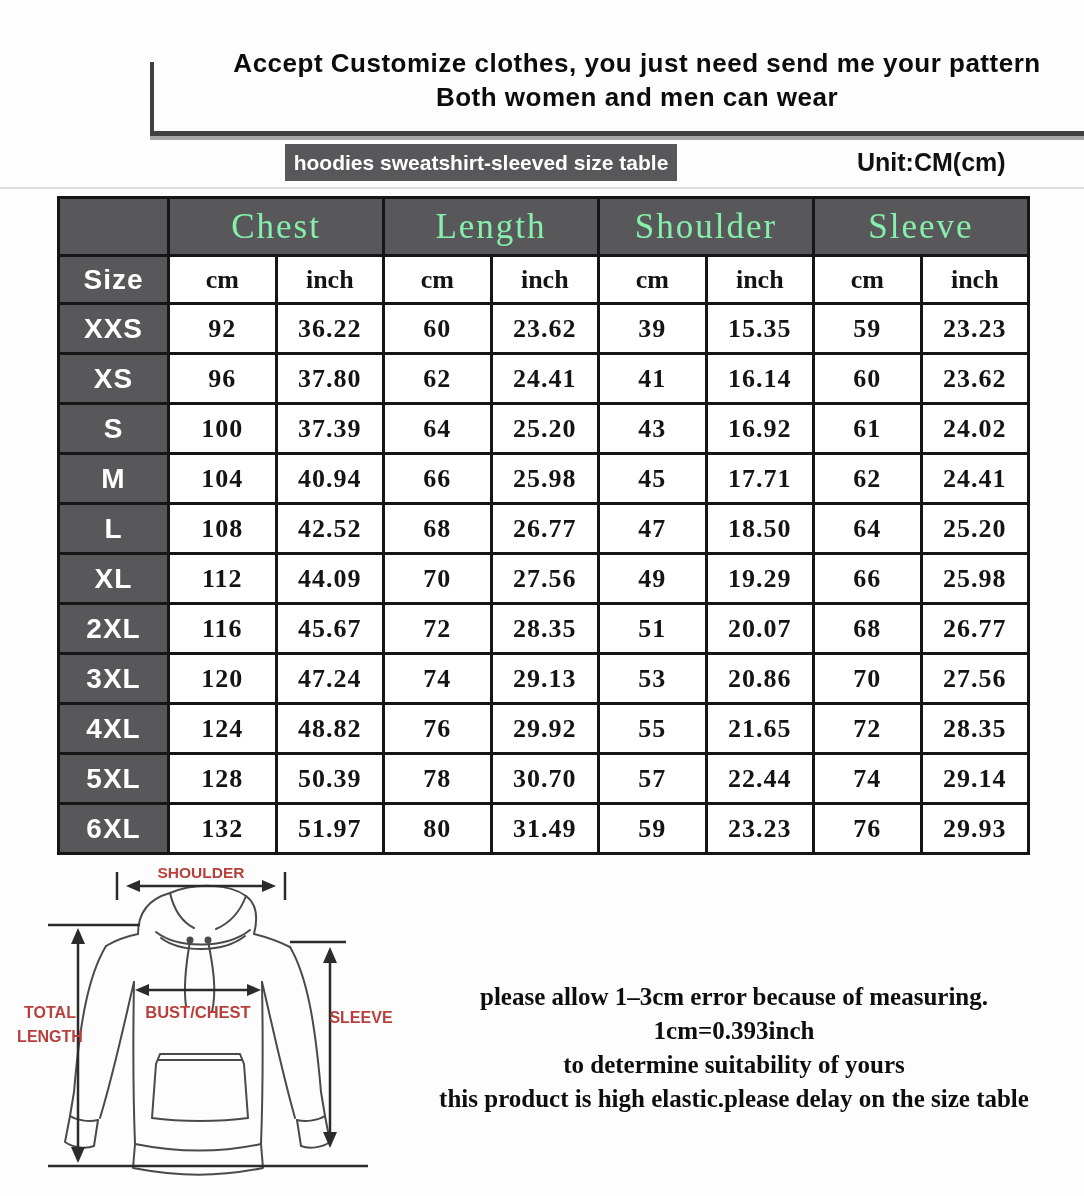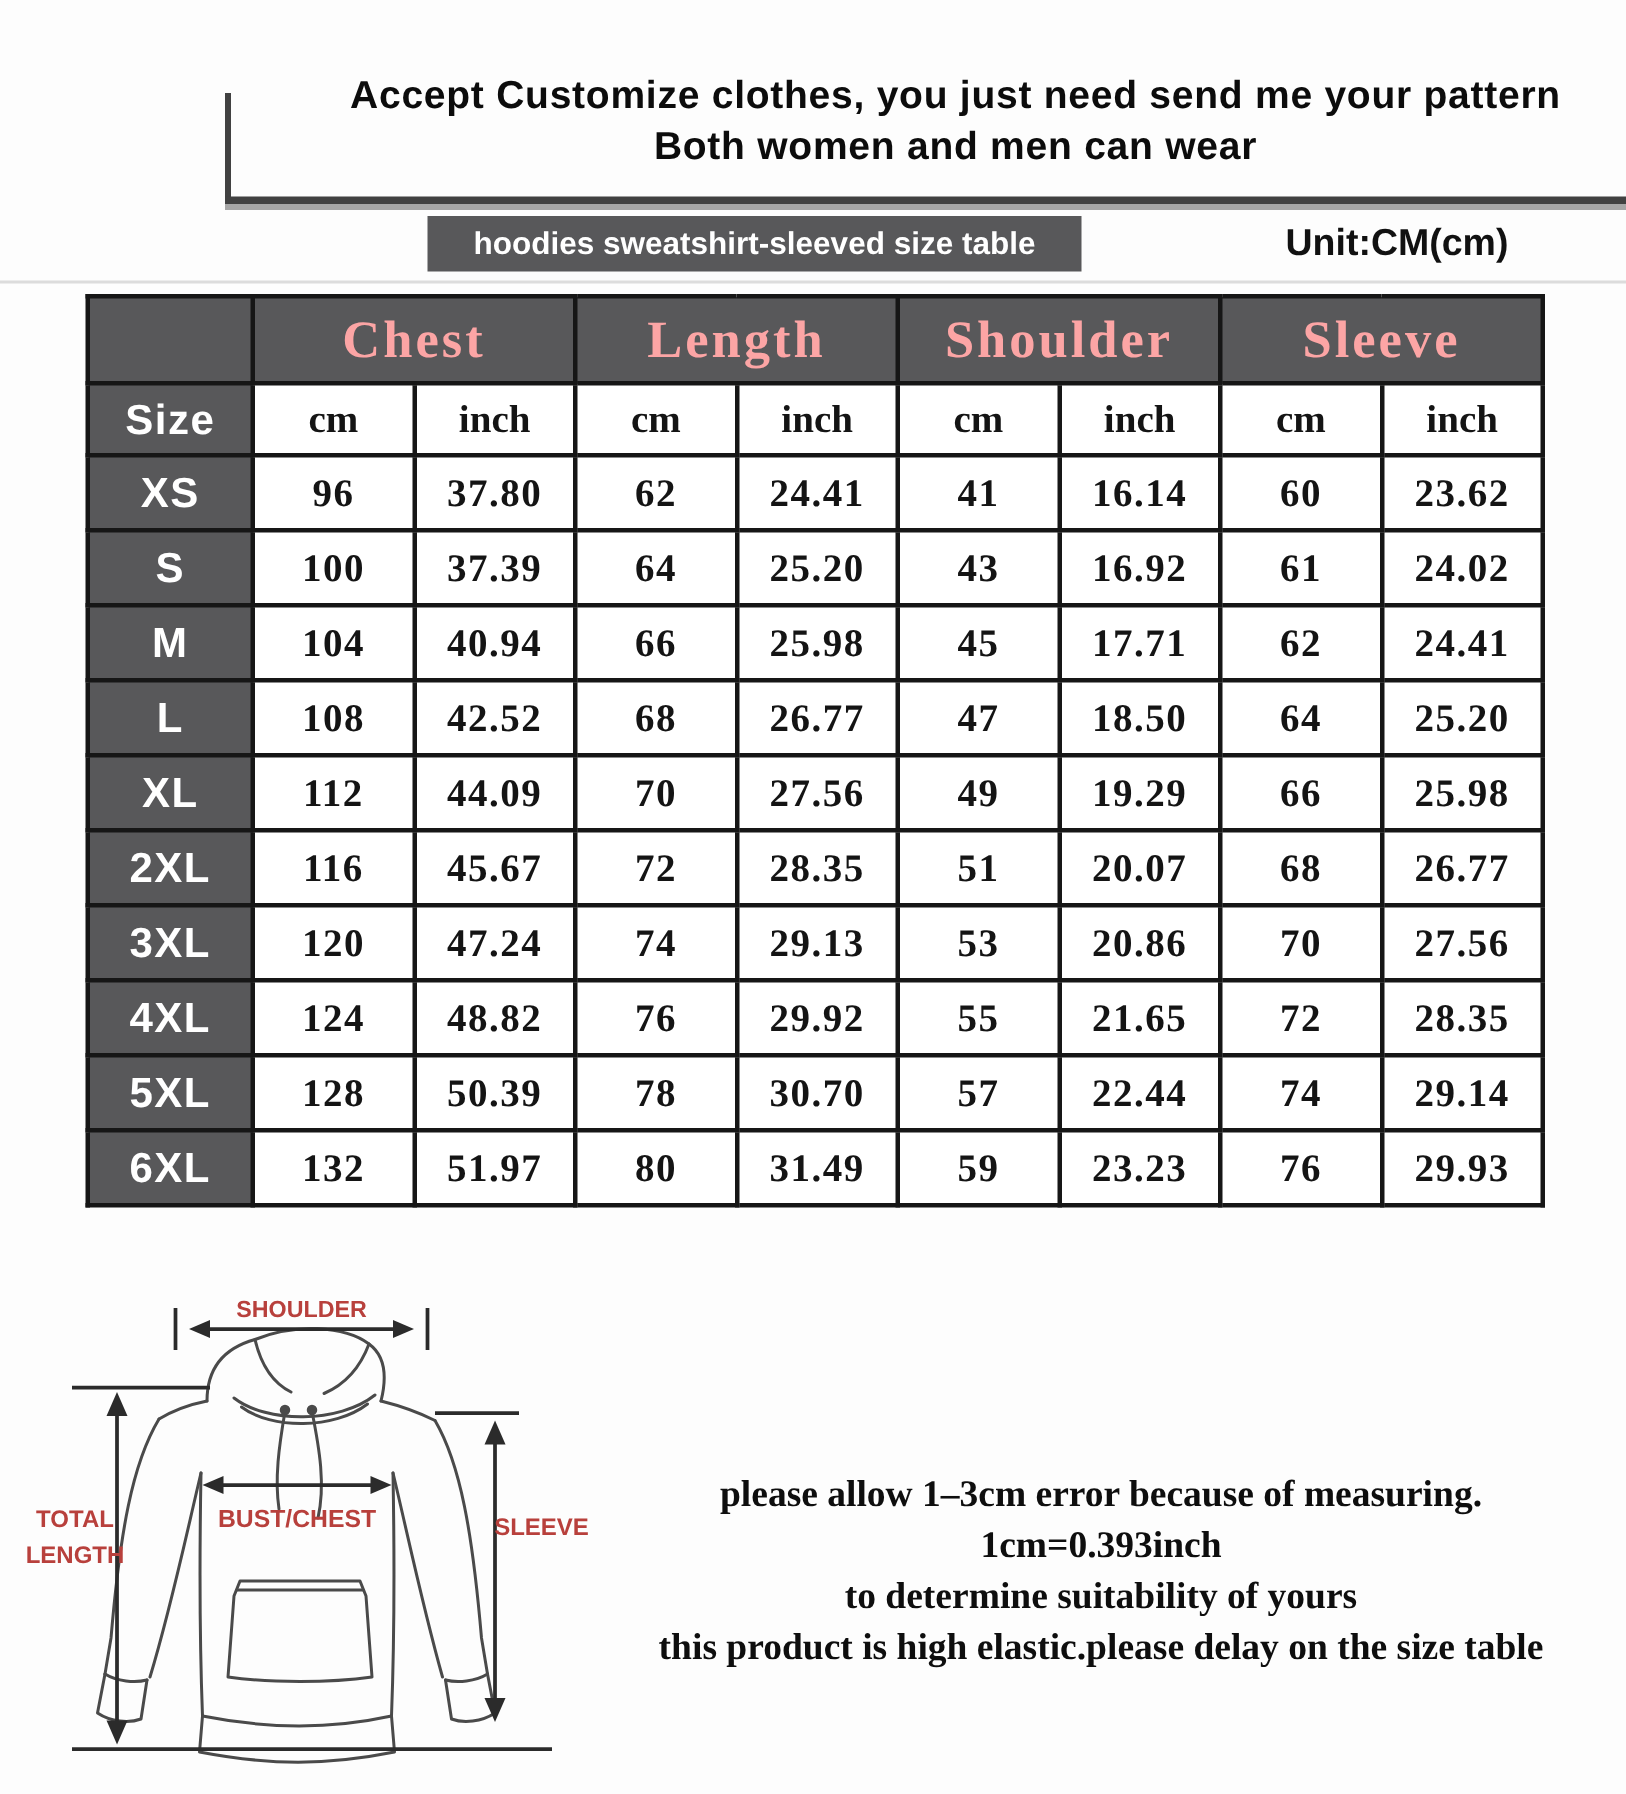--- a/index.html
+++ b/index.html
@@ -17,21 +17,21 @@
     font-size:26px; line-height:34px; letter-spacing:.5px;
   }
   .banner .line1 { margin-top:6px; }
   .bracket-left  { position:absolute; left:0;  top:22px; bottom:-2px; width:4px; background:#414141; }
   .bracket-right { position:absolute; right:0; top:32px; bottom:-2px; width:4px; background:#414141; }
   .bracket-bottom{ position:absolute; left:0; right:0; bottom:-2px; height:5px; background:#414141;
                    box-shadow:0 4px 0 #a6a6a6; }
 
   
   .table-title-bar {
-    position:absolute; left:285px; top:144px; width:436px; height:37px;
+    position:absolute; left:285px; top:144px; width:392px; height:37px;
     background:var(--dark); color:#fff; font-weight:bold; font-size:21px;
     display:flex; align-items:center; justify-content:center; white-space:nowrap;
   }
   .unit-label {
     position:absolute; left:857px; top:148px;
     font-weight:bold; font-size:25px; color:#111; white-space:nowrap;
   }
   .separator { position:absolute; left:0; top:187px; width:1084px; height:2px; background:#dcdcdc; }
 
   
@@ -42,21 +42,21 @@
   .size-table th, .size-table td {
     border:3px solid var(--border); text-align:center; vertical-align:middle; padding:0;
   }
   .size-table col.c-size { width:110px; }
   .size-table thead tr.group-row th { height:58px; }
   .size-table thead tr.unit-row th  { height:48px; }
   .size-table tbody tr th, .size-table tbody tr td { height:50px; }
   .dark { background:var(--dark); }
   .group-cell {
     font-family:"Liberation Serif","DejaVu Serif",serif;
-    font-weight:bold; font-size:35px; color:#fca5a5; letter-spacing:2px;
+    font-weight:normal; font-size:35px; color:#86efac; letter-spacing:2px;
   }
   .unit-cell {
     font-family:"Liberation Serif","DejaVu Serif",serif;
     font-weight:bold; font-size:26px; color:var(--ink);
   }
   .size-head, .row-size { font-weight:bold; font-size:28px; color:#ffffff; letter-spacing:1px; }
   .num-cell {
     font-family:"Liberation Serif","DejaVu Serif",serif;
     font-weight:bold; font-size:26px; color:var(--ink); letter-spacing:1px;
   }
@@ -114,20 +114,31 @@
         <th class="unit-cell">inch</th>
         <th class="unit-cell">cm</th>
         <th class="unit-cell">inch</th>
         <th class="unit-cell">cm</th>
         <th class="unit-cell">inch</th>
         <th class="unit-cell">cm</th>
         <th class="unit-cell">inch</th>
       </tr>
   </thead>
   <tbody id="table-body">
+      <tr>
+        <th class="dark row-size">XXS</th>
+        <td class="num-cell">92</td>
+        <td class="num-cell">36.22</td>
+        <td class="num-cell">60</td>
+        <td class="num-cell">23.62</td>
+        <td class="num-cell">39</td>
+        <td class="num-cell">15.35</td>
+        <td class="num-cell">59</td>
+        <td class="num-cell">23.23</td>
+      </tr>
       <tr>
         <th class="dark row-size">XS</th>
         <td class="num-cell">96</td>
         <td class="num-cell">37.80</td>
         <td class="num-cell">62</td>
         <td class="num-cell">24.41</td>
         <td class="num-cell">41</td>
         <td class="num-cell">16.14</td>
         <td class="num-cell">60</td>
         <td class="num-cell">23.62</td>

